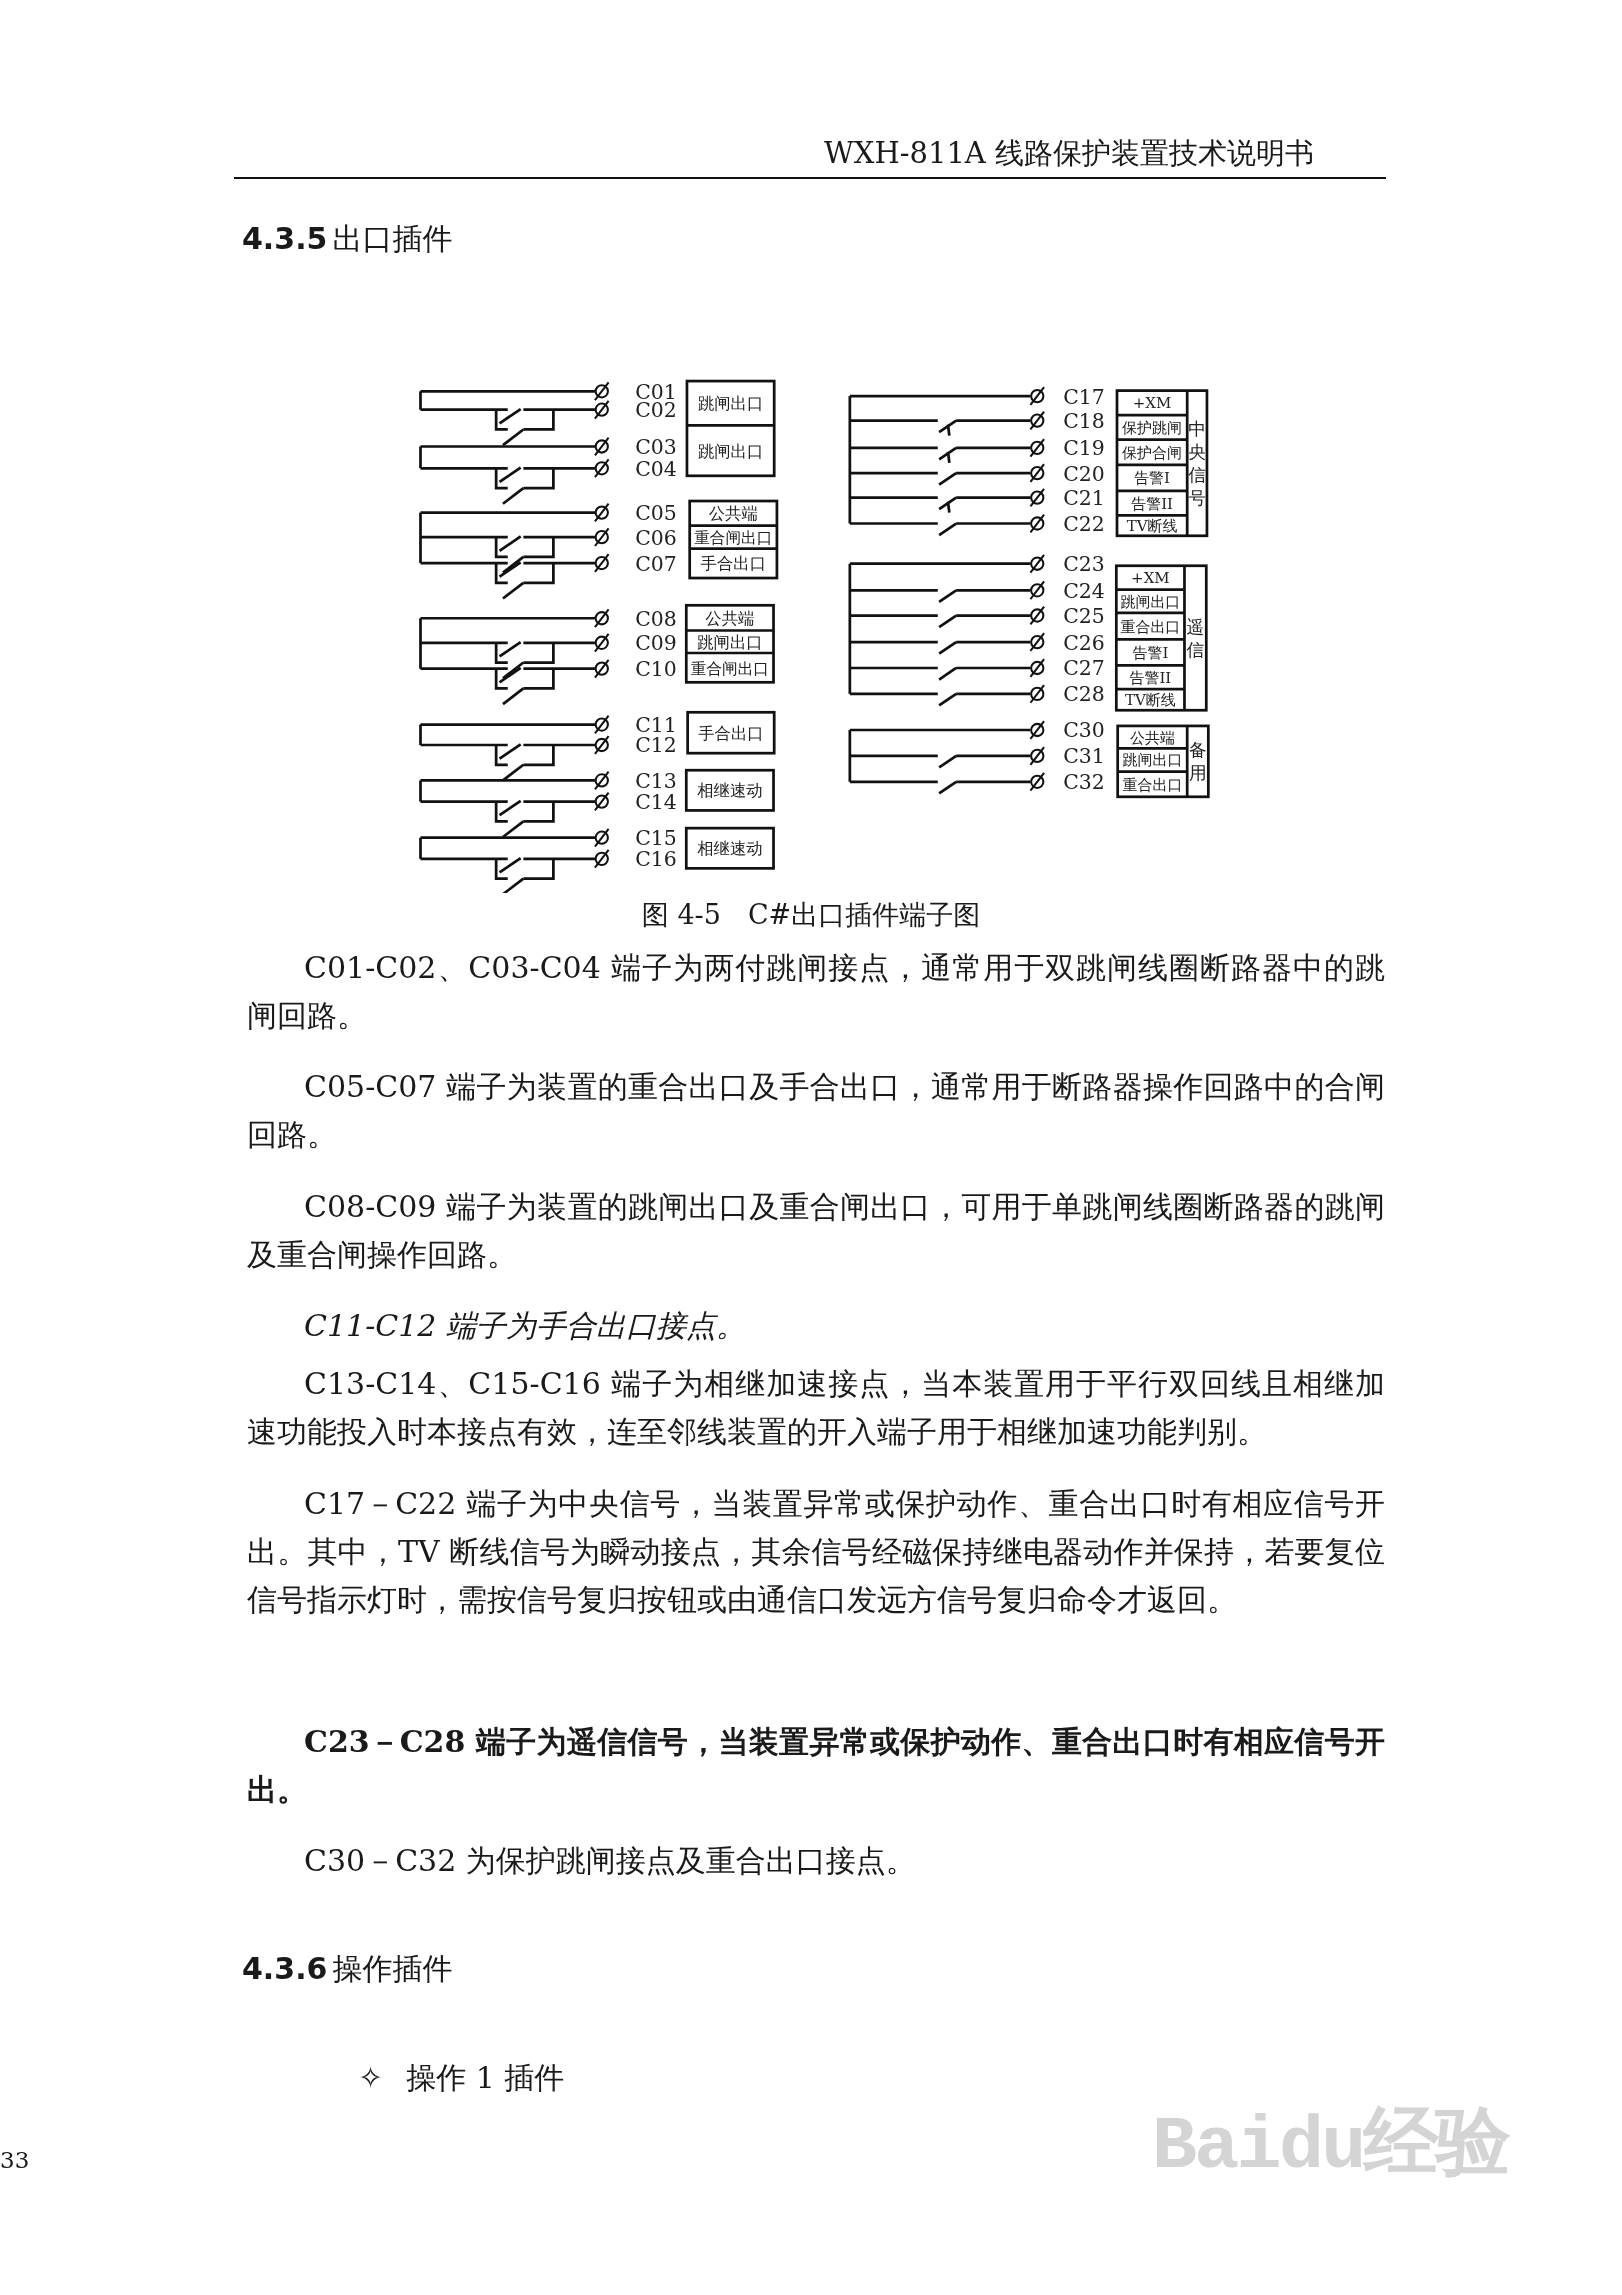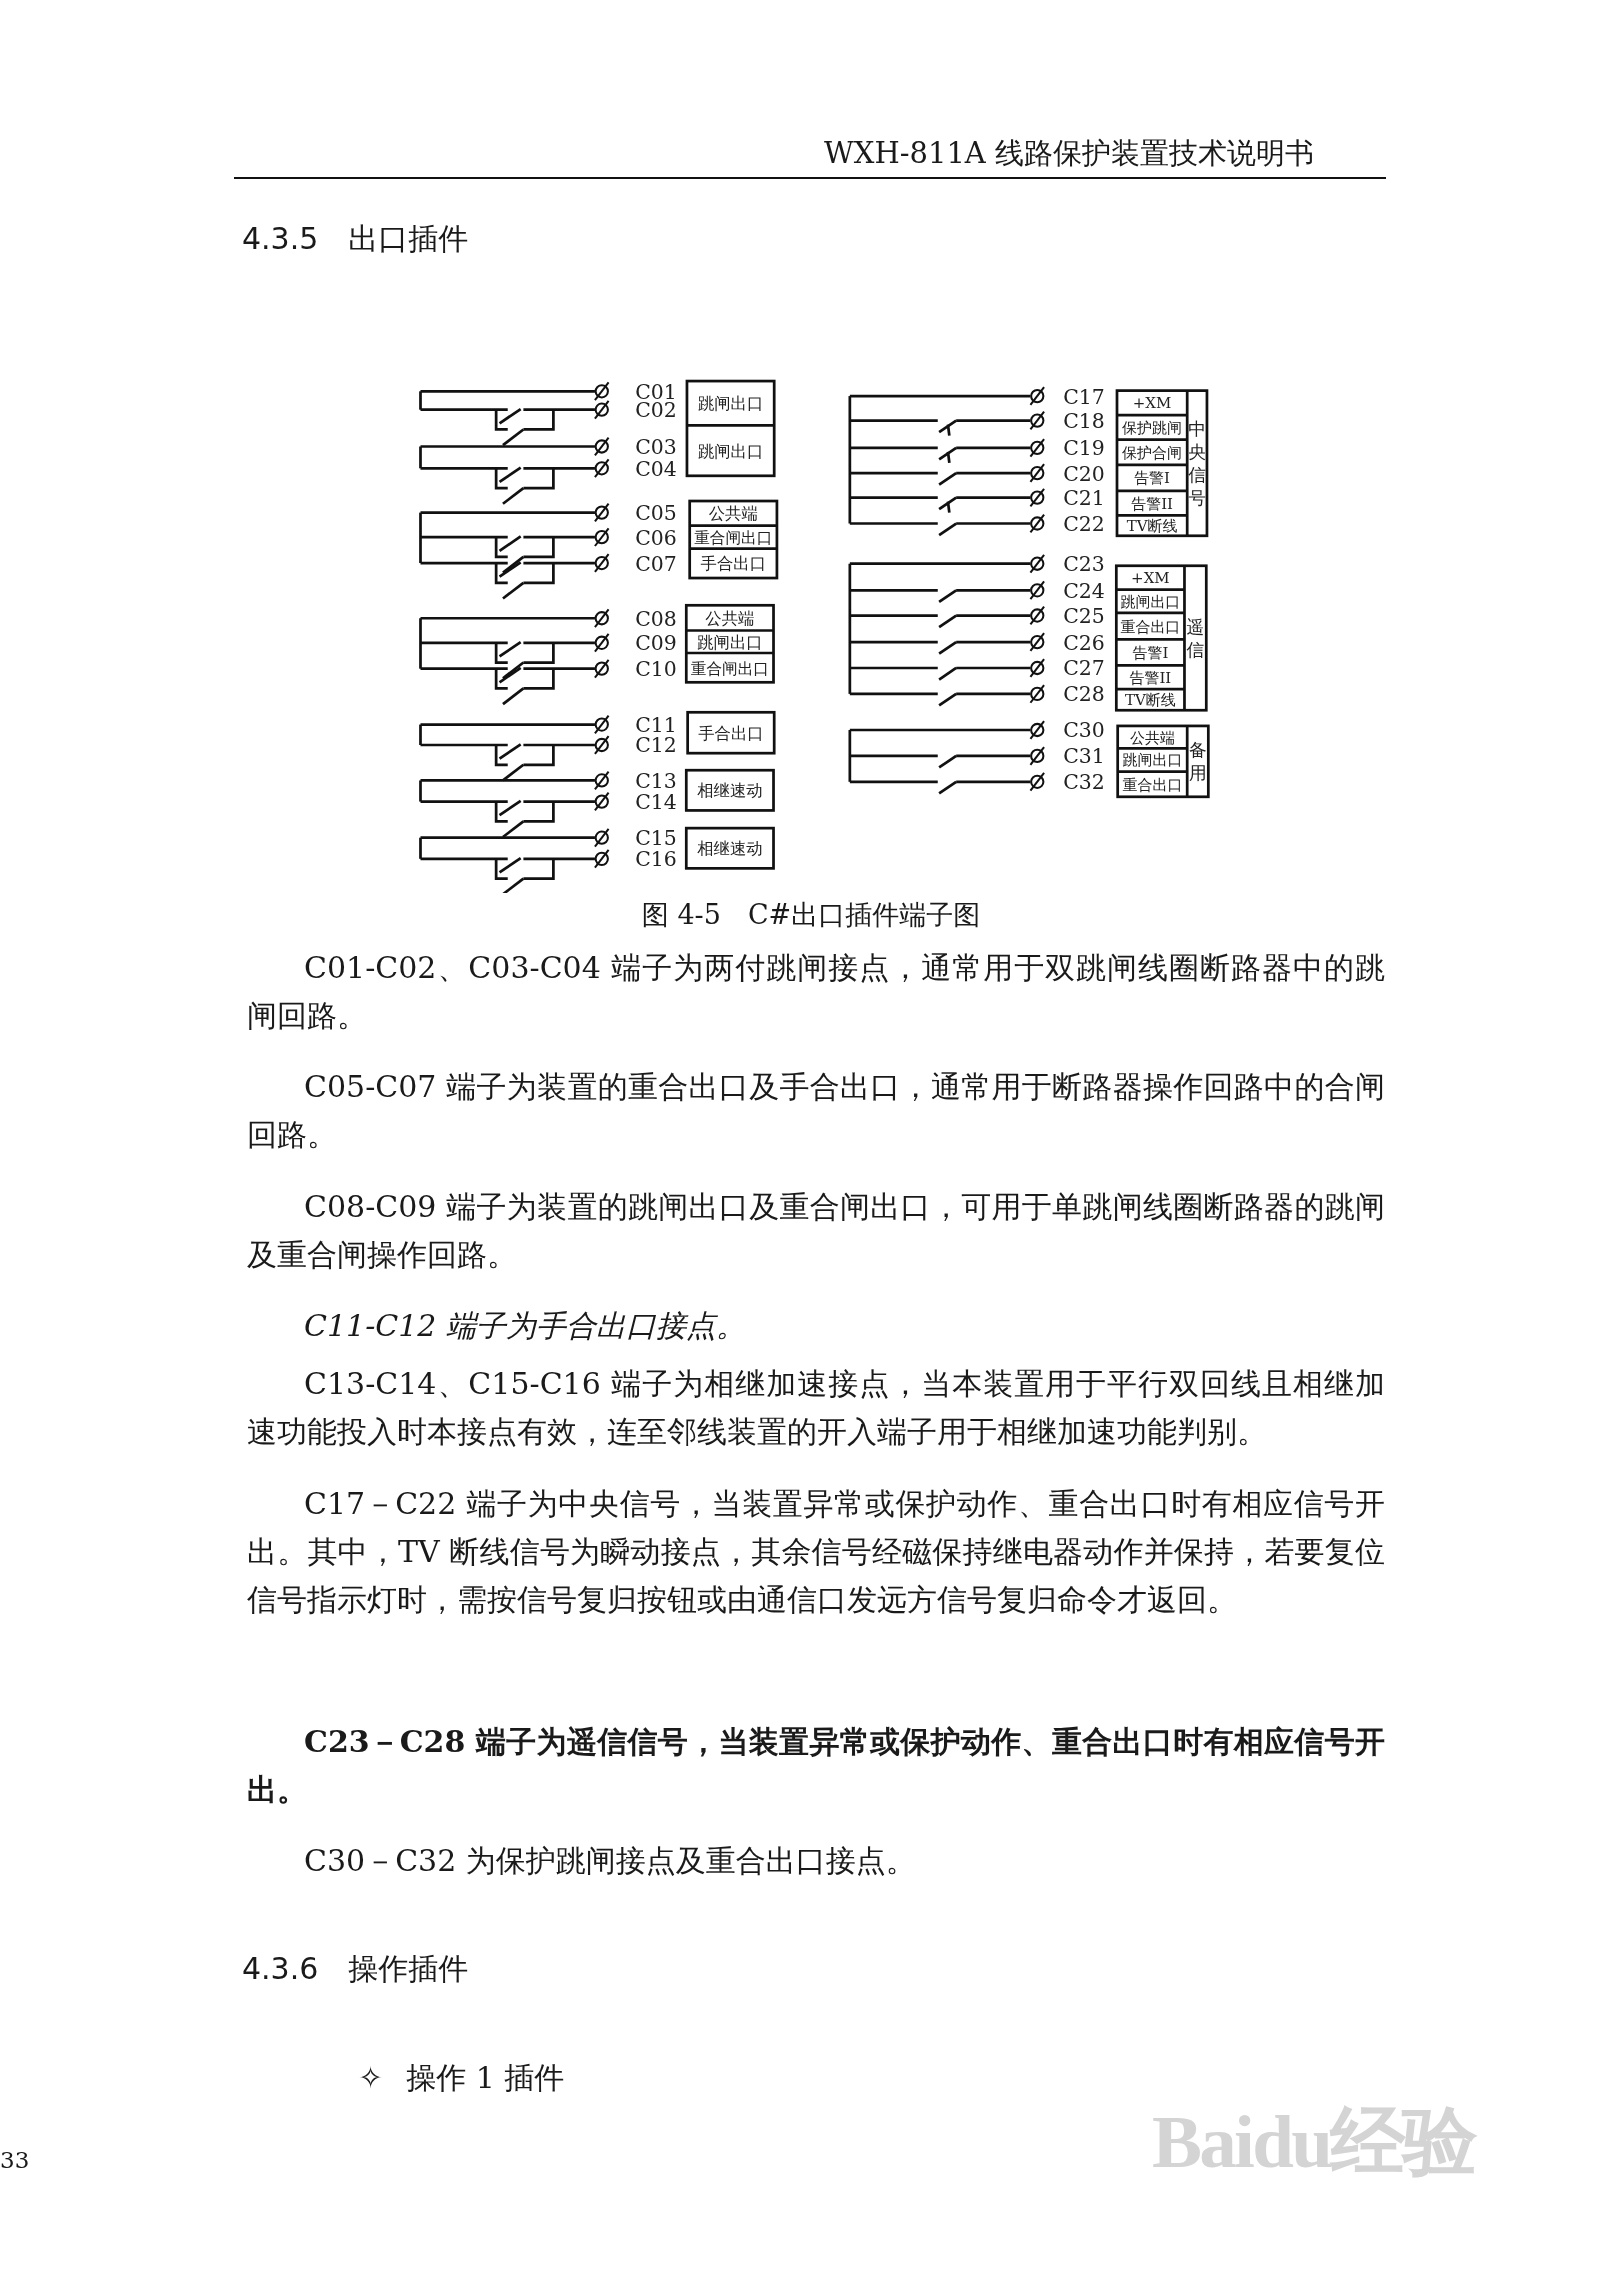--- a/index.html
+++ b/index.html
@@ -2,40 +2,40 @@
 <html style="font-size:11px"><head>
 <meta charset="utf-8">
 <style>
   html, body { margin: 0; padding: 0; background: #fff; }
   body { width: 1622px; height: 2295px; position: relative; overflow: hidden;
          font-family: "DejaVu Serif", "Liberation Serif", serif; color: #1a1a1a; }
   .abs { position: absolute; }
   #header-title { right: 308px; top: 134px; font-size: 29px; white-space: nowrap; }
   #header-rule { left: 234px; top: 177px; width: 1152px; height: 0; border-top: 2.7px solid #111; }
   .section-title { font-family: "DejaVu Sans", "Liberation Sans", sans-serif; font-size: 30px; white-space: nowrap; }
-  .section-title .num { font-weight: normal; margin-right: 30px; text-align: right; }
+  .section-title .num { font-weight: bold; margin-right: 5px; text-align: right; }
   #sec1 { left: 242px; top: 219px; }
   #sec2 { left: 242px; top: 1949px; }
   #diagram { left: 0; top: 0; }
   #caption { left: 0; width: 1622px; top: 897px; text-align: center; font-size: 27px; }
   .para { left: 247px; width: 1138px; font-size: 30px; line-height: 48px; text-align: justify; }
   .para .indent { display: inline-block; width: 57px; }
   #p1 { top: 944px; }
   #p2 { top: 1063px; }
   #p3 { top: 1183px; }
   #p4 { top: 1302px; font-style: italic; }
   #p5 { top: 1360px; }
   #p6 { top: 1480px; }
   #p7 { top: 1718px; font-weight: bold; }
   #p8 { top: 1837px; }
   #bullet { left: 358px; top: 2058px; font-size: 30px; white-space: nowrap; }
   #bullet .mark { margin-right: 23px; }
   #page-number { left: 0; width: 1330px; top: 2147px; text-align: left; font-size: 23px; }
   #watermark { left: 1152px; top: 2092px; width: 382px; height: 184px; color: #d4d4d4; }
-  #watermark .brand { font-family: Liberation Serif, serif; font-weight: bold; font-size: 75px; letter-spacing: -2.7px; }
+  #watermark .brand { font-family: Liberation Mono, monospace; font-weight: bold; font-size: 75px; letter-spacing: -2.7px; }
   #watermark .url { font-family: "DejaVu Sans", sans-serif; font-weight: bold; font-size: 41px; margin-top: -4.1px; }
   svg text { font-family: "DejaVu Serif", "Liberation Serif", serif; }
 </style>
 </head>
 <body>
 
 <div id="header-title" class="abs">WXH-811A 线路保护装置技术说明书</div>
 <div id="header-rule" class="abs"></div>
 
 <div id="sec1" class="abs section-title">

